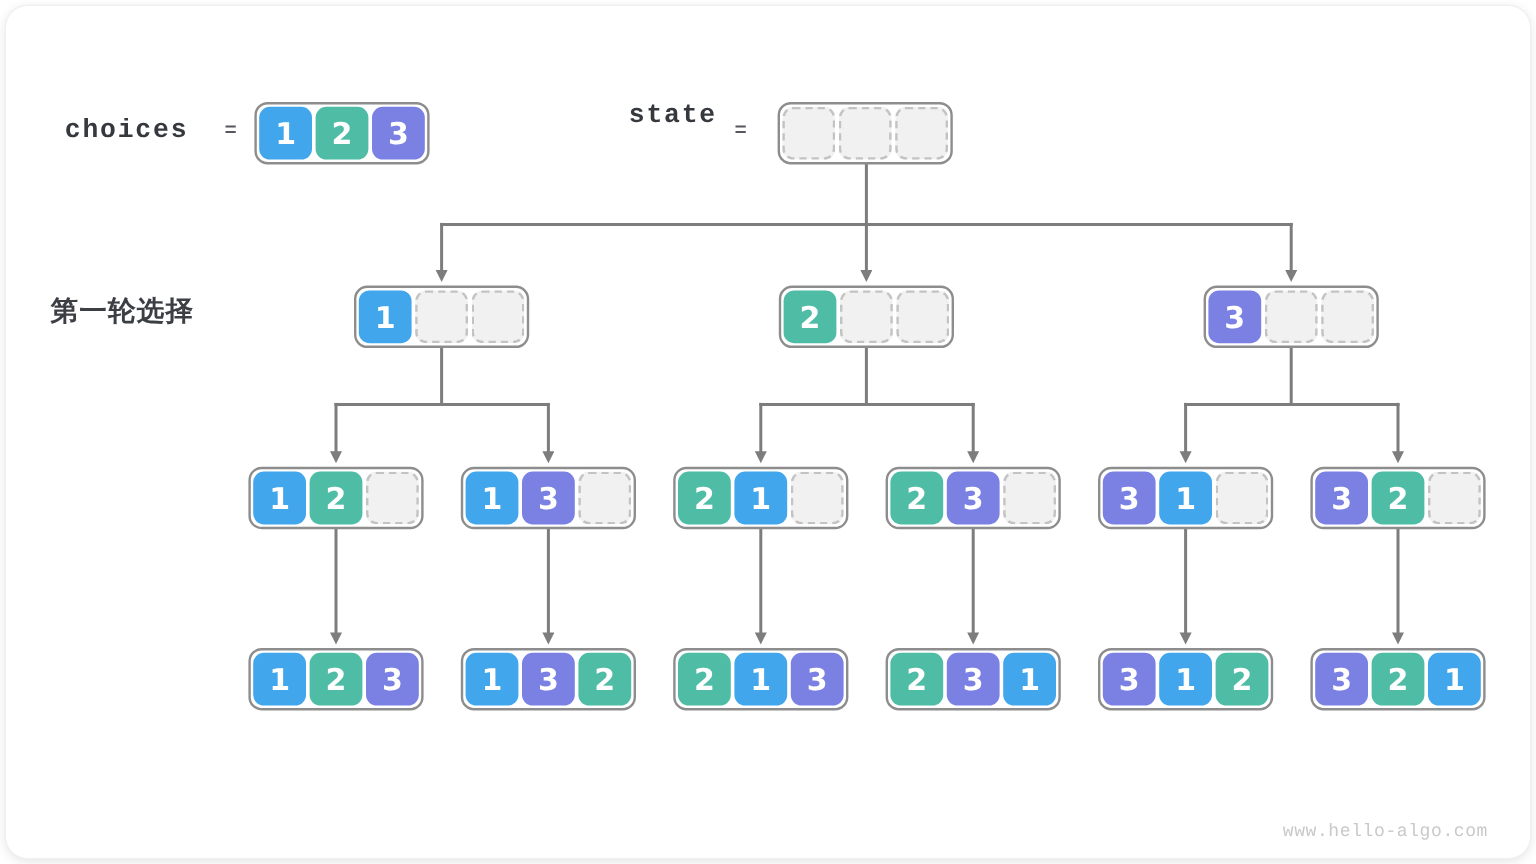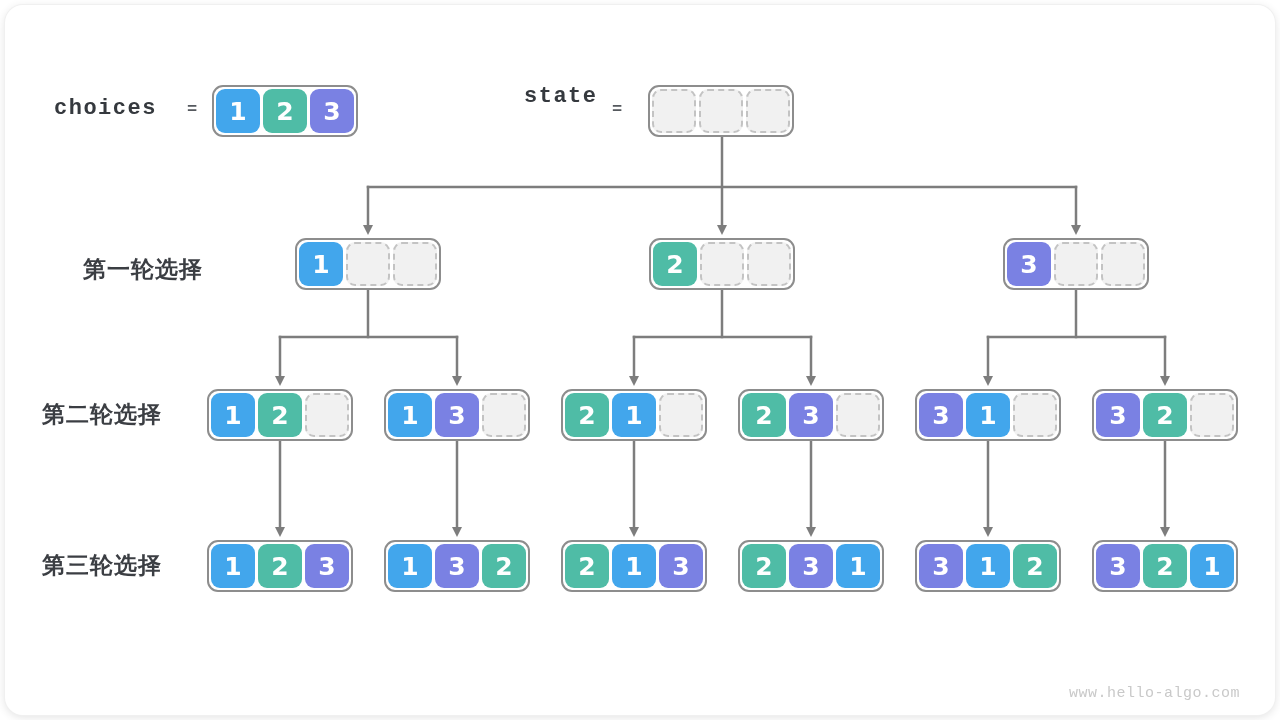--- a/index.html
+++ b/index.html
@@ -88,23 +88,21 @@
     </div>
 
   <span class="var-label mono" style="left:524px; top:84px;">state</span>
   <span class="equals mono" style="left:612px; top:100px;">=</span>
   <div class="node" id="state-node" style="left:648px; top:85px;">
       <div class="cell empty"></div>
       <div class="cell empty"></div>
       <div class="cell empty"></div>
     </div>
 
-  <span class="row-label" style="top:254px;margin-left:41px;">第一轮选择</span>
-  <span class="row-label" style="top:399px;">第二轮选择</span>
-  <span class="row-label" style="top:550px;">第三轮选择</span>
+  <span class="row-label" style="top:244px;">第一轮选择</span>
 
   <div id="nodes-layer">
       <div class="node" style="left: 295px; top: 238px;">
         <div class="cell" style="background: rgb(66, 166, 236);">1</div>
         <div class="cell empty"></div>
         <div class="cell empty"></div>
       </div>
       <div class="node" style="left: 649px; top: 238px;">
         <div class="cell" style="background: rgb(79, 188, 166);">2</div>
         <div class="cell empty"></div>

